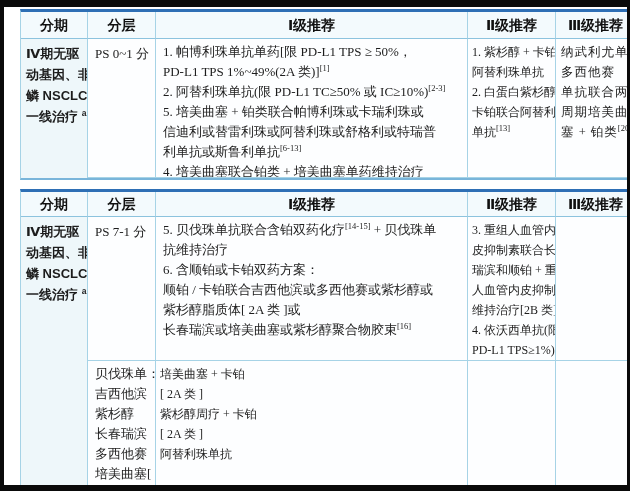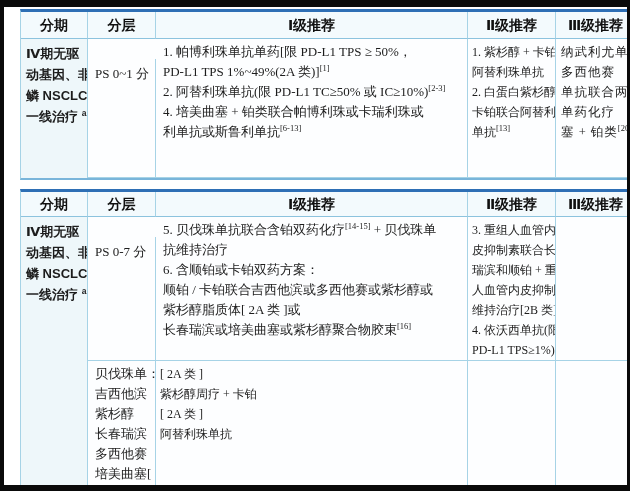--- a/index.html
+++ b/index.html
@@ -44,21 +44,21 @@
     border-bottom:1px solid #8cc3de;
   }
   .stage{
     background:#eef7fa;
     font-family:"Liberation Sans","DejaVu Sans",sans-serif;
     font-weight:600;font-size:13px;line-height:21px;
     padding-top:4px;
     border-bottom:none;
   }
   .stratum{
-    font-size:13px;padding-top:5px;padding-left:7px;margin-top:20px;
+    font-size:13px;padding-top:5px;padding-left:7px;
   }
   .rec1{font-size:13px;line-height:20px;padding-left:7px;}
   .rec2{font-size:12px;line-height:20px;padding-left:4px;padding-right:2px;}
   .rec3{font-size:12.5px;line-height:20px;letter-spacing:1px;padding-left:5px;}
   .tline{white-space:nowrap;}
   sup{font-size:8.5px;line-height:0;vertical-align:super;letter-spacing:0;}
 </style>
 </head>
 <body>
 
@@ -78,53 +78,55 @@
       <div class="tline">Ⅳ期无驱</div>
       <div class="tline">动基因、非</div>
       <div class="tline">鳞 NSCLC</div>
       <div class="tline">一线治疗 <sup>a</sup></div>
     </div>
   <div class="cell stratum">PS 0~1 分</div>
   <div class="cell rec1">
       <div class="tline">1. 帕博利珠单抗单药[限 PD-L1 TPS ≥ 50%，</div>
       <div class="tline">PD-L1 TPS 1%~49%(2A 类)]<sup>[1]</sup></div>
       <div class="tline">2. 阿替利珠单抗(限 PD-L1 TC≥50% 或 IC≥10%)<sup>[2-3]</sup></div>
-      <div class="tline">4. 培美曲塞 + 铂类联合帕博利珠或卡瑞利珠或</div>
+      <div class="tline">5. 培美曲塞 + 铂类联合帕博利珠或卡瑞利珠或</div>
+      <div class="tline">信迪利或替雷利珠或阿替利珠或舒格利或特瑞普</div>
       <div class="tline">利单抗或斯鲁利单抗<sup>[6-13]</sup></div>
+      <div class="tline">4. 培美曲塞联合铂类 + 培美曲塞单药维持治疗</div>
     </div>
   <div class="cell rec2">
       <div class="tline">1. 紫杉醇 + 卡铂 +</div>
       <div class="tline">阿替利珠单抗</div>
       <div class="tline">2. 白蛋白紫杉醇 +</div>
       <div class="tline">卡铂联合阿替利珠</div>
       <div class="tline">单抗<sup>[13]</sup></div>
     </div>
   <div class="cell rec3">
       <div class="tline">纳武利尤单</div>
       <div class="tline">多西他赛</div>
       <div class="tline">单抗联合两</div>
-      <div class="tline">单药化疗</div>
+      <div class="tline">周期培美曲</div>
       <div class="tline">塞 + 铂类<sup>[20]</sup></div>
     </div>
 </div>
 
 <div class="gtable" style="top:189px; grid-template-rows:25px 144px 125px;">
   <div class="cell th">分期</div>
   <div class="cell th">分层</div>
   <div class="cell th">Ⅰ级推荐</div>
   <div class="cell th">Ⅱ级推荐</div>
   <div class="cell th">Ⅲ级推荐</div>
 
   <div class="cell stage" style="grid-row:2/4;">
       <div class="tline">Ⅳ期无驱</div>
       <div class="tline">动基因、非</div>
       <div class="tline">鳞 NSCLC</div>
       <div class="tline">一线治疗 <sup>a</sup></div>
     </div>
-  <div class="cell stratum">PS 0-7 分</div>
+  <div class="cell stratum">PS 7-1 分</div>
   <div class="cell rec1">
       <div class="tline">5. 贝伐珠单抗联合含铂双药化疗<sup>[14-15]</sup> + 贝伐珠单</div>
       <div class="tline">抗维持治疗</div>
       <div class="tline">6. 含顺铂或卡铂双药方案：</div>
       <div class="tline">顺铂 / 卡铂联合吉西他滨或多西他赛或紫杉醇或</div>
       <div class="tline">紫杉醇脂质体[ 2A 类 ]或</div>
       <div class="tline">长春瑞滨或培美曲塞或紫杉醇聚合物胶束<sup>[16]</sup></div>
     </div>
   <div class="cell rec2">
       <div class="tline">3. 重组人血管内</div>
@@ -139,19 +141,20 @@
 
   <div class="cell rec1">
       <div class="tline">贝伐珠单：</div>
       <div class="tline">吉西他滨</div>
       <div class="tline">紫杉醇</div>
       <div class="tline">长春瑞滨</div>
       <div class="tline">多西他赛</div>
       <div class="tline">培美曲塞[ 2A 类 ]</div>
     </div>
   <div class="cell rec2">
+      <div class="tline">培美曲塞 + 卡铂</div>
       <div class="tline">[ 2A 类 ]</div>
       <div class="tline">紫杉醇周疗 + 卡铂</div>
       <div class="tline">[ 2A 类 ]</div>
       <div class="tline">阿替利珠单抗</div>
     </div>
   <div class="cell rec3"></div>
 </div>
 
 </body></html>

